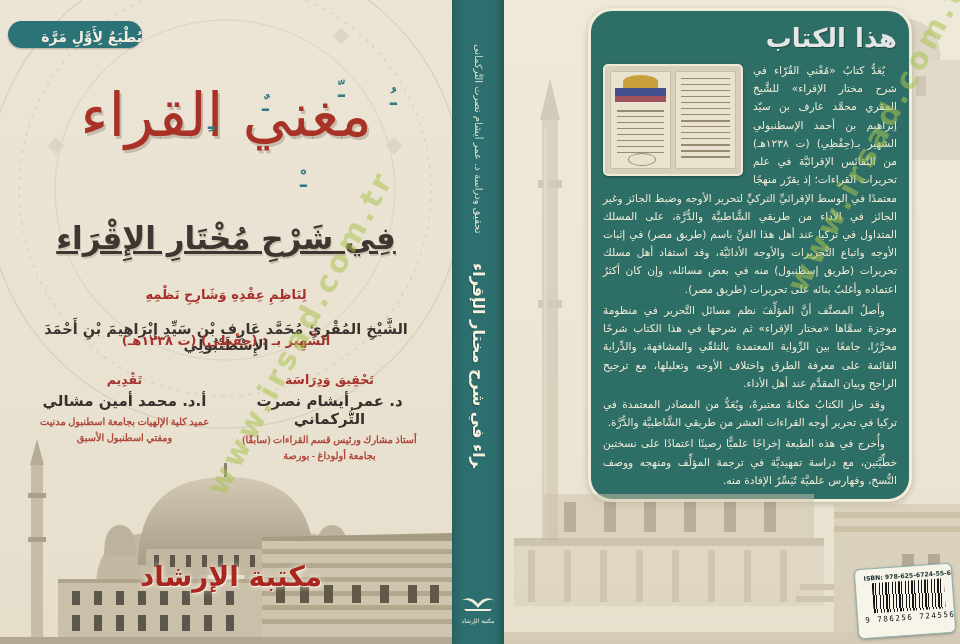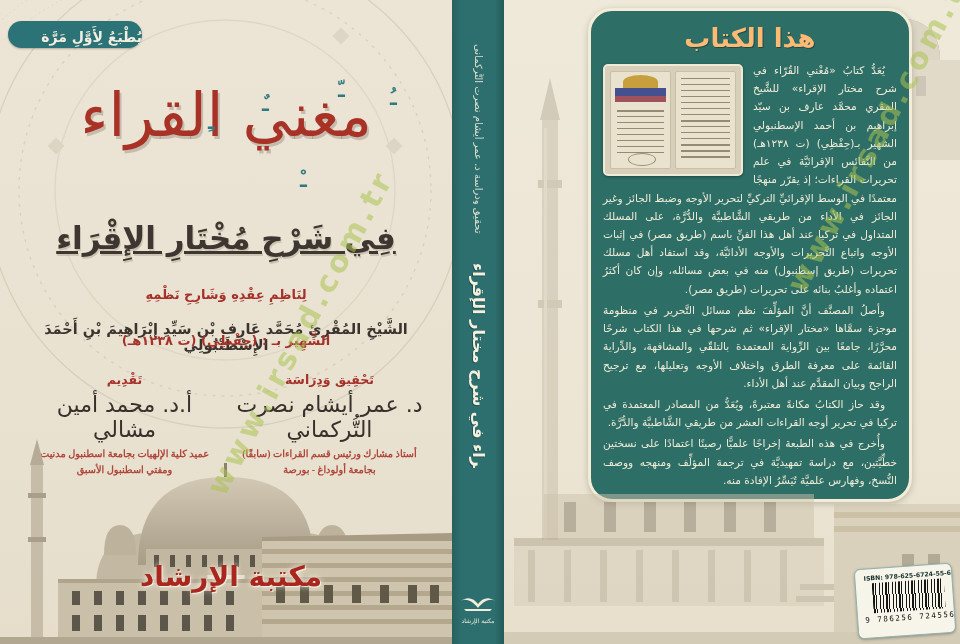--- a/index.html
+++ b/index.html
@@ -18,39 +18,39 @@
   .book-title{left:26px;top:80px;width:400px;font-size:60px;font-weight:normal;color:#a93226;
               text-shadow:2px 3px 0 rgba(70,45,35,.22);letter-spacing:-1px;}
   .tmark{color:#2e7a80;font-size:20px;font-weight:bold;text-shadow:none;}
   .book-subtitle{left:26px;top:220px;width:400px;font-size:31px;font-weight:bold;color:#3e3731;text-shadow:1px 2px 0 rgba(120,105,85,.25);text-decoration:underline;}
   .dedication{left:26px;top:287px;width:400px;font-size:13px;font-weight:bold;color:#a5312a;}
   .author{left:6px;top:321px;width:440px;font-size:14.5px;font-weight:bold;color:#3a332e;}
   .epithet{left:26px;top:333px;width:400px;font-size:13px;font-weight:bold;color:#a5312a;}
   .credits{left:22px;top:372px;width:410px;display:flex;}
   .credit-col{width:50%;text-align:center;}
   .credit-label{font-size:12.5px;font-weight:bold;color:#a5312a;margin-bottom:5px;}
-  .credit-name{font-size:22px;font-weight:normal;color:#37302b;margin-bottom:4px;}
+  .credit-name{font-size:15px;font-weight:bold;color:#37302b;margin-bottom:4px;}
   .credit-sub{font-size:9.8px;font-weight:bold;color:#b0473c;line-height:1.6;font-family:Liberation Serif, serif;}
   #front-mosque{left:0;bottom:0;}
   .publisher-callig{left:116px;top:560px;width:230px;font-size:28px;font-weight:bold;color:#a9271e;
                     text-shadow:0 0 6px rgba(255,250,235,.95),1px 1px 0 rgba(255,255,255,.7);}
 
   
   #spine{left:452px;top:0;width:52px;height:644px;background:linear-gradient(90deg,#27605f 0%,#2d6f6e 18%,#2d6f6e 82%,#245a59 100%);}
   .spine-credit{display:block;writing-mode:vertical-rl;margin:44px auto 0;height:205px;color:#dfe2cf;font-size:10px;letter-spacing:1px;white-space:nowrap;overflow:hidden;}
   .spine-title{display:block;writing-mode:vertical-rl;margin:14px auto 0;height:205px;color:#f4f0dd;font-size:16px;font-weight:bold;letter-spacing:1px;white-space:nowrap;overflow:hidden;text-shadow:1px 1px 0 rgba(0,0,0,.25);}
   .spine-logo{left:0;bottom:20px;width:52px;text-align:center;color:#f1eddc;}
   .spine-pub{font-size:6px;letter-spacing:.5px;display:block;margin-top:1px;}
 
   
   #back{left:504px;top:0;width:456px;height:644px;background:linear-gradient(180deg,#efe9da 0%,#ece5d4 70%,#e7dfcc 100%);}
   .fade-art{opacity:.38;}
   .about-panel{left:84px;top:8px;width:324px;height:494px;background:#2d6e66;border:3px solid #f2ecd9;border-radius:24px;
                box-shadow:0 2px 6px rgba(60,50,30,.25);padding:8px 12px;box-sizing:border-box;}
-  .about-heading{text-align:center;font-size:26px;font-weight:bold;color:#fdba74;margin:4px 0 8px;text-shadow:1px 1px 0 rgba(0,0,0,.3);}
+  .about-heading{text-align:right;font-size:26px;font-weight:bold;color:#e5e5e5;margin:4px 0 8px;text-shadow:1px 1px 0 rgba(0,0,0,.3);}
   .about-text{direction:rtl;text-align:justify;color:#f0ebd7;font-size:10.6px;line-height:1.72;}
   .about-text p{margin:0 0 3px;text-indent:12px;}
   .manuscript{float:left;width:140px;height:112px;margin:3px 10px 4px 0;background:#d8cfba;border:2px solid #efe9d8;
               border-radius:5px;display:flex;gap:4px;padding:5px;box-sizing:border-box;box-shadow:0 1px 3px rgba(0,0,0,.35);}
   .ms-page{flex:1;background:#e9e2cf;border:1px solid #c9bfa4;border-radius:2px;position:relative;overflow:hidden;}
   .ms-lines{position:absolute;left:5px;right:5px;top:6px;bottom:6px;
             background:repeating-linear-gradient(180deg,rgba(122,110,82,.75) 0 1.5px,transparent 1.5px 6px);}
   .ms-header{position:absolute;left:4px;right:4px;top:3px;height:30px;}
   .ms-dome{position:absolute;left:15%;width:70%;top:0;height:14px;border-radius:50% 50% 0 0;background:#c79f3d;}
   .ms-band1{position:absolute;left:0;right:0;top:13px;height:8px;background:#44508f;}

